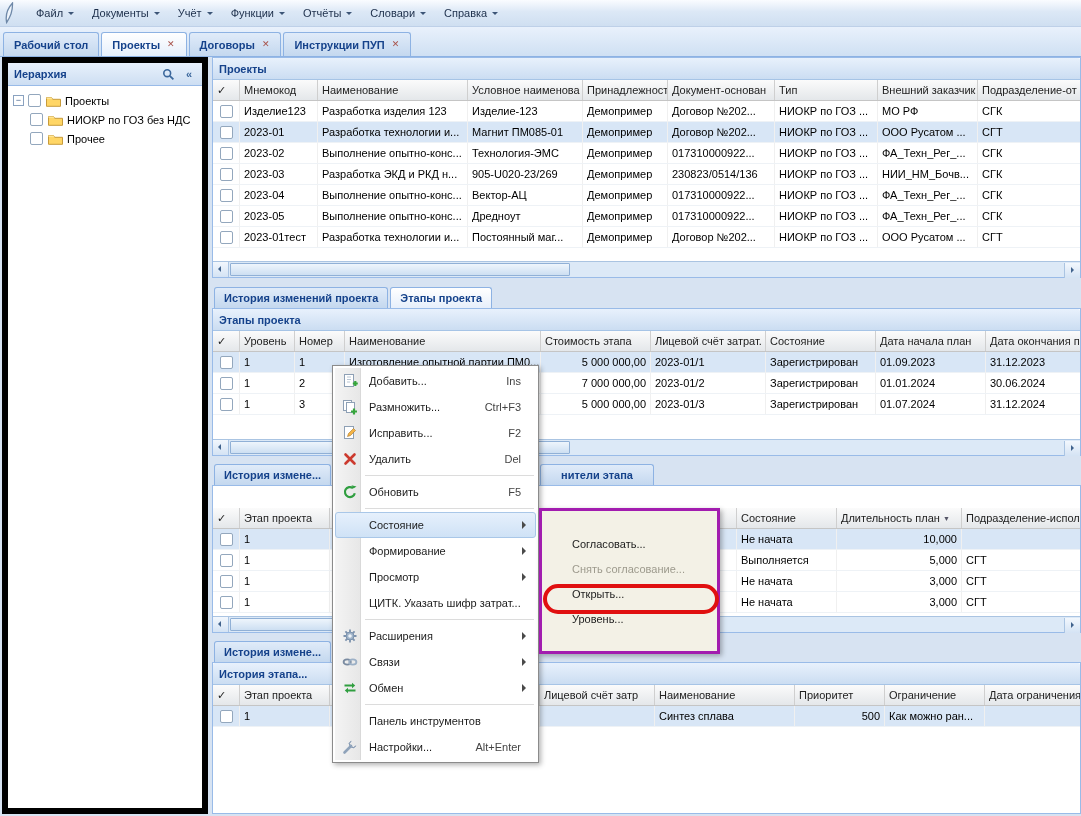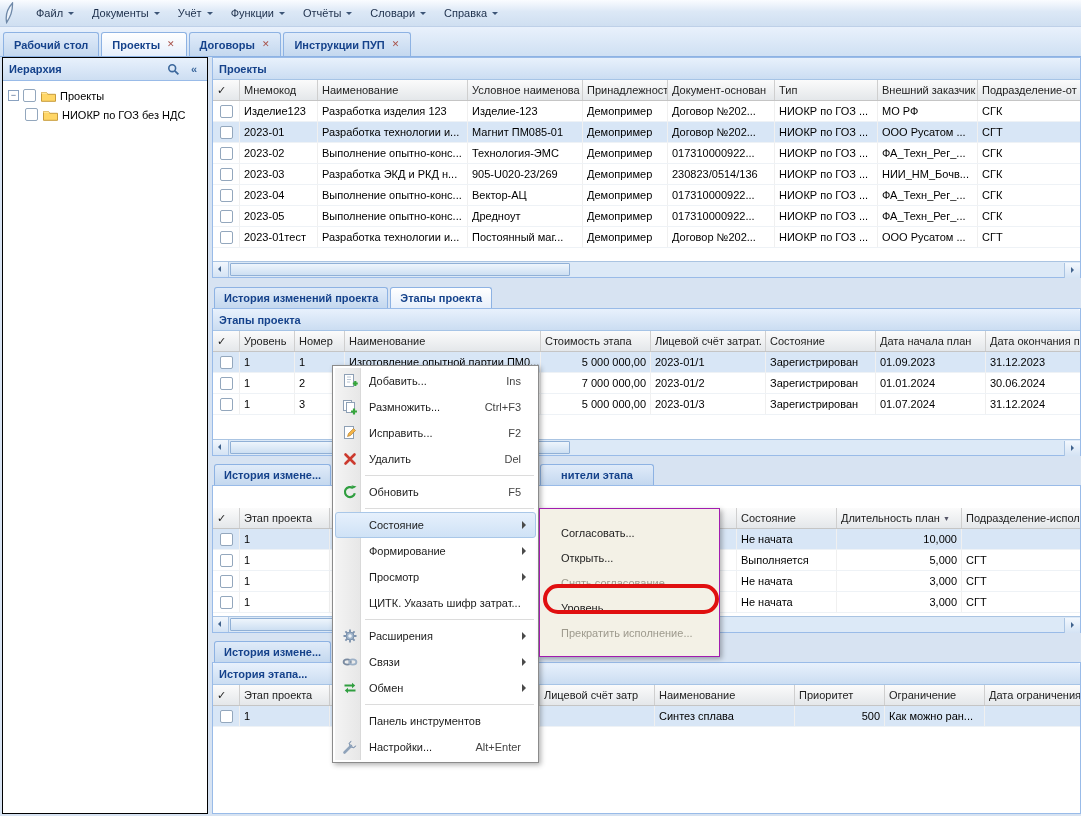--- a/index.html
+++ b/index.html
@@ -19,21 +19,21 @@
 .maintabs{position:absolute;top:27px;left:0;right:0;height:30px;
   background:linear-gradient(#e9f1fc,#cfe0f3);border-bottom:1px solid #8db2e3;
   padding-left:3px;display:flex;align-items:flex-end}
 .tab{display:inline-flex;align-items:center;gap:6px;height:24px;padding:0 10px;margin-right:2px;
   border:1px solid #8db2e3;border-bottom:none;border-radius:3px 3px 0 0;
   background:linear-gradient(#e0ebf9,#c4d8ef);color:#15428b;font-weight:bold;white-space:nowrap;position:relative}
 .tab.active{background:linear-gradient(#ffffff,#e6effb)}
 .tab-x{font-size:9px;line-height:1;color:#a8524a;font-weight:bold;padding:0 1px}
 
 
-.sidebar{position:absolute;left:2px;top:57px;width:206px;height:757px;background:#fff;border:1px solid #000000}
+.sidebar{position:absolute;left:2px;top:57px;width:206px;height:757px;background:#fff;border:6px solid #000000}
 .sidebar-header{height:23px;display:flex;align-items:center;justify-content:space-between;
   padding:0 4px 0 6px;background:linear-gradient(#e8f1fc,#cddef2);border-bottom:1px solid #99bbe8}
 .ph-title{color:#15428b;font-weight:bold;white-space:nowrap}
 .sb-tools{display:flex;gap:3px;align-items:center}
 .sb-btn{display:inline-flex;align-items:center;justify-content:center;width:18px;height:17px;
   border:1px solid transparent;border-radius:2px;color:#3b679c;font-weight:bold;font-size:11px}
 .tree{padding:5px 2px}
 .tree-row{display:flex;align-items:center;height:19px;white-space:nowrap}
 .expander{width:11px;height:11px;border:1px solid #8aa2c0;background:#fff;color:#44618a;
   font-size:9px;line-height:9px;text-align:center;margin-right:4px;flex:none}
@@ -92,21 +92,21 @@
 .mi-icon{width:16px;height:16px;display:inline-flex;align-items:center;justify-content:center;flex:none}
 .mi>.mi-icon{width:24px}
 .mi-label{flex:1;padding-left:7px;color:#1c1c1c;white-space:nowrap}
 .mi-sc{color:#444;padding-right:10px;white-space:nowrap}
 .mi-arrow{width:0;height:0;border:4px solid transparent;border-left-color:#4a4a4a;margin-right:1px;flex:none}
 .mi.hl{background:linear-gradient(#e6f0fc,#cfe2f6);border-color:#a9c7e8}
 .mi-sep{height:1px;background:#dcdcdc;margin:3px 2px 3px 30px;position:relative}
 
 
 .ctx-submenu{position:absolute;left:539px;top:508px;width:181px;background:#f3f1e6;
-  border:1px solid #a21caf;box-shadow:2px 2px 5px rgba(0,0,0,.3);padding:11px;z-index:11}
+  border:3px solid #a21caf;box-shadow:2px 2px 5px rgba(0,0,0,.3);padding:20px;z-index:11}
 .smi{height:25px;display:flex;align-items:center;padding:0 10px;color:#1c1c1c;white-space:nowrap}
 .smi.dis{color:#9d9a8d}
 
 
 .annotation{position:absolute;left:543px;top:584px;width:176px;height:30px;border:4px solid #e01010;
   border-radius:15px;z-index:12;pointer-events:none}
 </style>
 </head>
 <body>
 
@@ -196,20 +196,30 @@
         <div class="tree-row" style="padding-left:20px">
           <span class="cb"></span>
           <span class="mi-icon">
             <svg width="15" height="12" viewBox="0 0 15 12">
               <path d="M.5 2.5h5l1.2 1.8h7.8v7H.5z" fill="#ffd666" stroke="#c79b3b"></path>
               <path d="M.5 2.5h5l.9 1.3H.5z" fill="#ffeaa6"></path>
             </svg>
           </span>
           <span class="tree-label">НИОКР по ГОЗ без НДС</span>
         </div>
+        <div class="tree-row" style="padding-left:20px">
+          <span class="cb"></span>
+          <span class="mi-icon">
+            <svg width="15" height="12" viewBox="0 0 15 12">
+              <path d="M.5 2.5h5l1.2 1.8h7.8v7H.5z" fill="#ffd666" stroke="#c79b3b"></path>
+              <path d="M.5 2.5h5l.9 1.3H.5z" fill="#ffeaa6"></path>
+            </svg>
+          </span>
+          <span class="tree-label">Прочее</span>
+        </div>
       </div>
   </div>
 
   <div class="section" id="sec-projects">
     <div class="panel-box">
       <div class="panel-header">
         <span class="ph-title">Проекты</span>
       </div>
       <div class="grid">
           <div class="g-head">
@@ -910,28 +920,25 @@
           </svg>
         </span>
         <span class="mi-label">Настройки...</span>
         <span class="mi-sc">Alt+Enter</span>
       </div>
     </div>
   <div class="ctx-submenu">
       <div class="smi">
         <span>Согласовать...</span>
       </div>
+      <div class="smi dis">
+        <span>Снять согласование...</span>
+      </div>
       <div class="smi">
         <span>Открыть...</span>
       </div>
-      <div class="smi dis">
-        <span>Снять согласование...</span>
-      </div>
       <div class="smi">
         <span>Уровень...</span>
       </div>
-      <div class="smi dis">
-        <span>Прекратить исполнение...</span>
-      </div>
     </div>
   <div class="annotation"></div>
 
 </div>
 
 </body></html>

